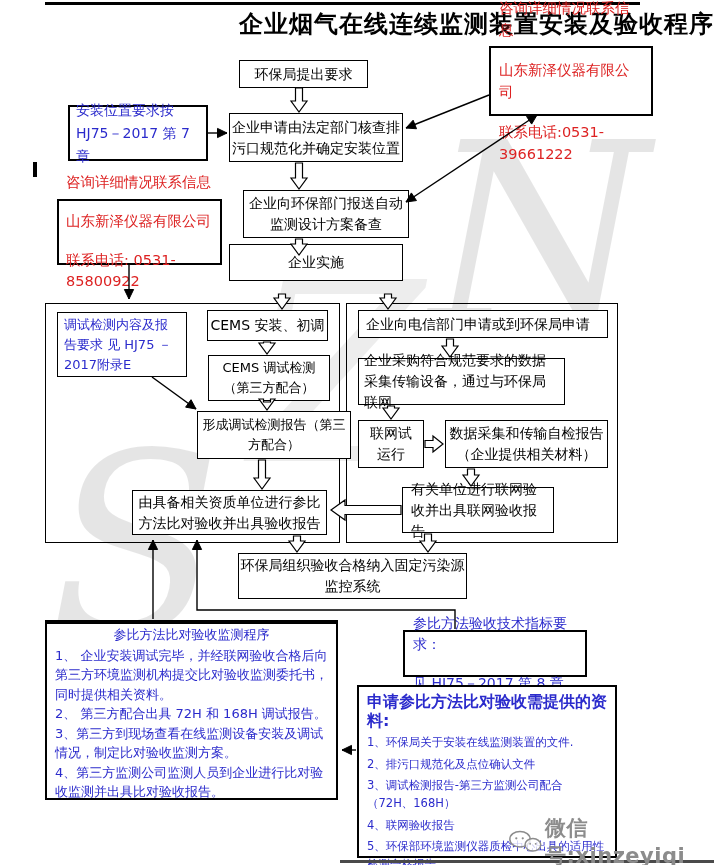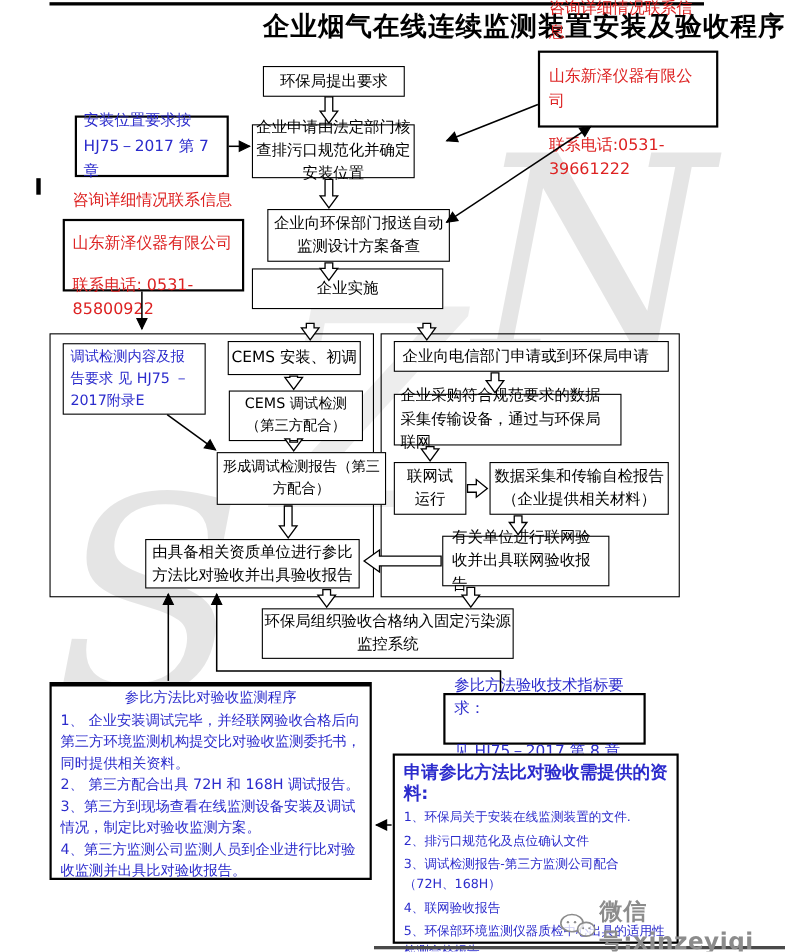--- a/index.html
+++ b/index.html
@@ -53,21 +53,21 @@
 
 <span class="bg-letter" style="left:50px;top:420px;">S</span>
 <span class="bg-letter" style="left:250px;top:250px;color:rgba(0,0,0,0.07);">Z</span>
 <span class="bg-letter" style="left:430px;top:110px;">N</span>
 
 <div class="top-rule"></div>
 <div class="title">企业烟气在线连续监测装置安装及验收程序</div>
 <div class="margin-tick"></div>
 
 <div class="box" style="left:239px;top:60px;width:129px;height:28px;">环保局提出要求</div>
-<div class="box" style="left:229px;top:113px;width:148px;height:49px;padding:1px;">企业申请由法定部门核查排污口规范化并确定安装位置</div>
+<div class="box" style="left:229px;top:113px;width:174px;height:49px;padding:1px;">企业申请由法定部门核查排污口规范化并确定安装位置</div>
 <div class="box" style="left:229px;top:190px;width:166px;height:48px;padding:1px;margin-left:14px;">企业向环保部门报送自动监测设计方案备查</div>
 <div class="box" style="left:229px;top:244px;width:174px;height:37px;">企业实施</div>
 
 <div class="box leftalign note blue" style="left:68px;top:105px;width:140px;height:56px;padding:2px 6px;font-size:14px;line-height:23px;">安装位置要求按 HJ75－2017 第 7 章</div>
 
 <div class="box leftalign note red" style="left:489px;top:46px;width:164px;height:70px;padding:2px 8px;font-size:14.5px;line-height:22px;">
   <div>咨询详细情况联系信息</div>
   <div>山东新泽仪器有限公司</div>
   <div>联系电话:0531-39661222</div>
 </div>

